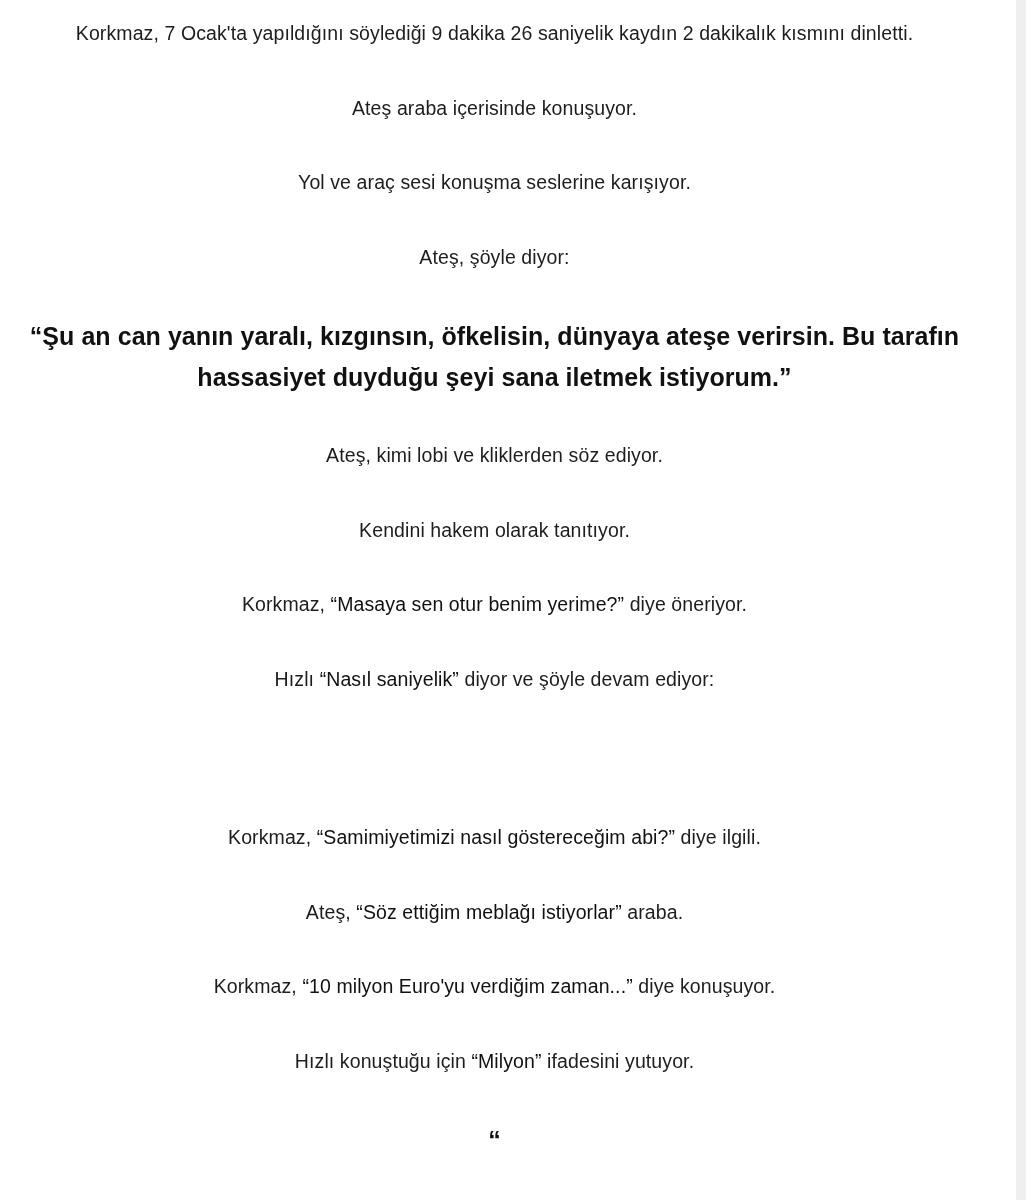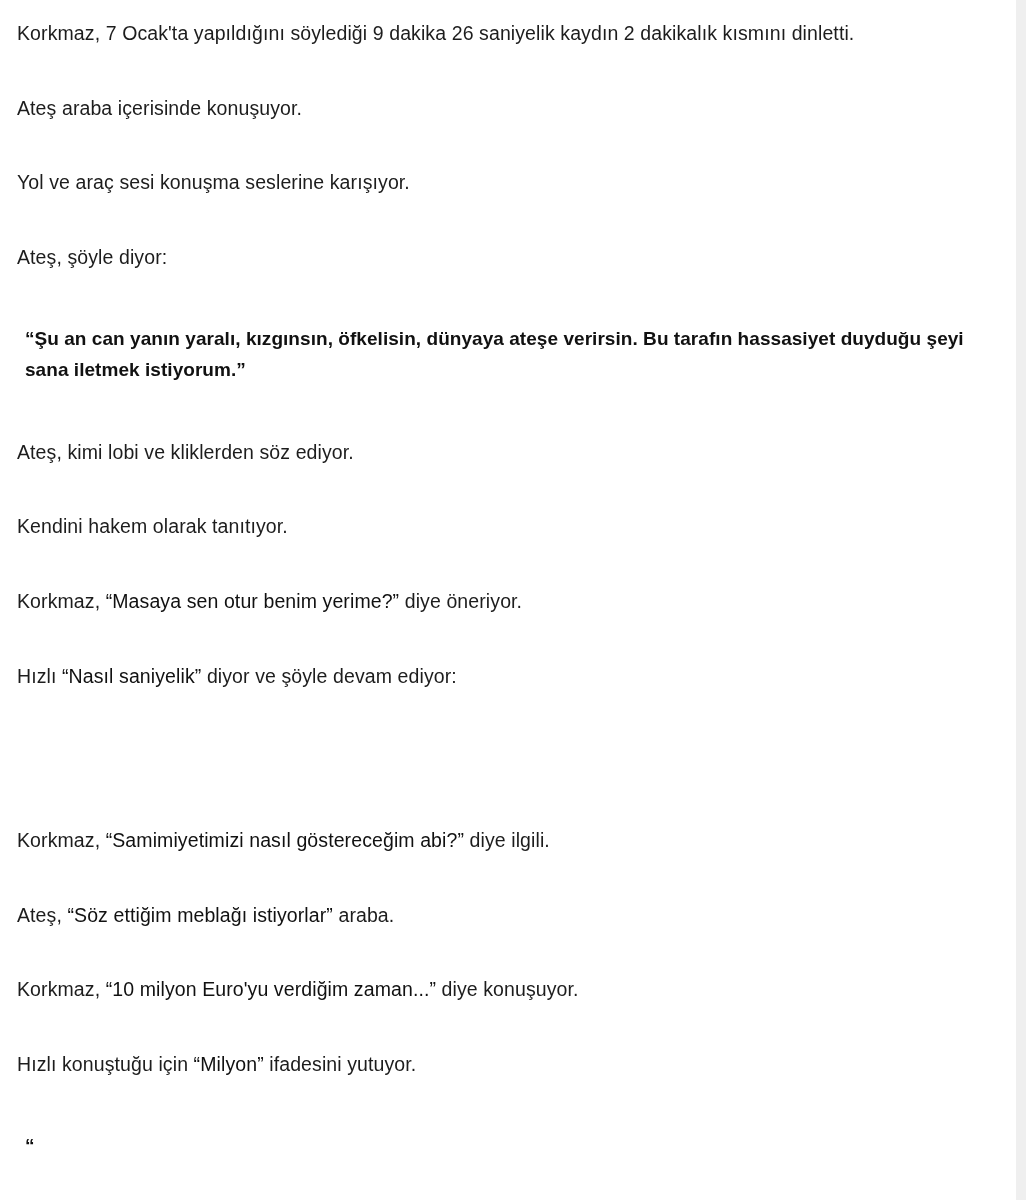--- a/index.html
+++ b/index.html
@@ -26,22 +26,23 @@
     height: 1200px;
     background: #efefef;
     pointer-events: none;
   }
 
   .article {
     position: absolute;
     top: 0;
     left: 0;
     width: 1010px;
-    padding: 18px 26px 0 17px;
+    padding: 18px 26px 0 5px;
     box-sizing: border-box;
+    text-align: center;
   }
 
   p.para {
     margin: 0 0 0 0;
     padding: 0;
     font-size: 19.5px;
     line-height: 1.62;
     font-weight: 400;
     letter-spacing: 0.1px;
     color: #1d1d1d;
@@ -56,24 +57,24 @@
   p.para b,
   p.para strong,
   .bold-block {
     font-weight: 400;
     color: #111111;
   }
 
   
   p.bold-block {
     font-weight: 700;
-    font-size: 19px;
+    font-size: 25px;
     line-height: 1.62;
     color: #111111;
-    margin: 8px;
+    margin: 0;
     padding: 0 0 43px 0;
     letter-spacing: 0.05px;
   }
 
   
   p.clipped {
     padding-bottom: 0;
   }
 </style>
 </head>

